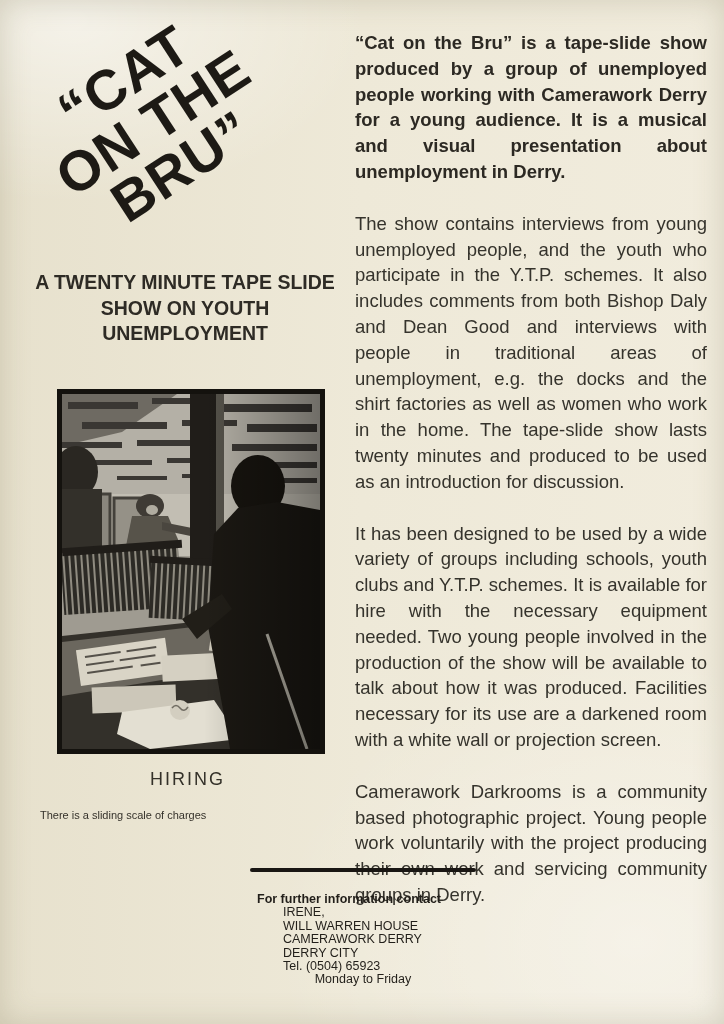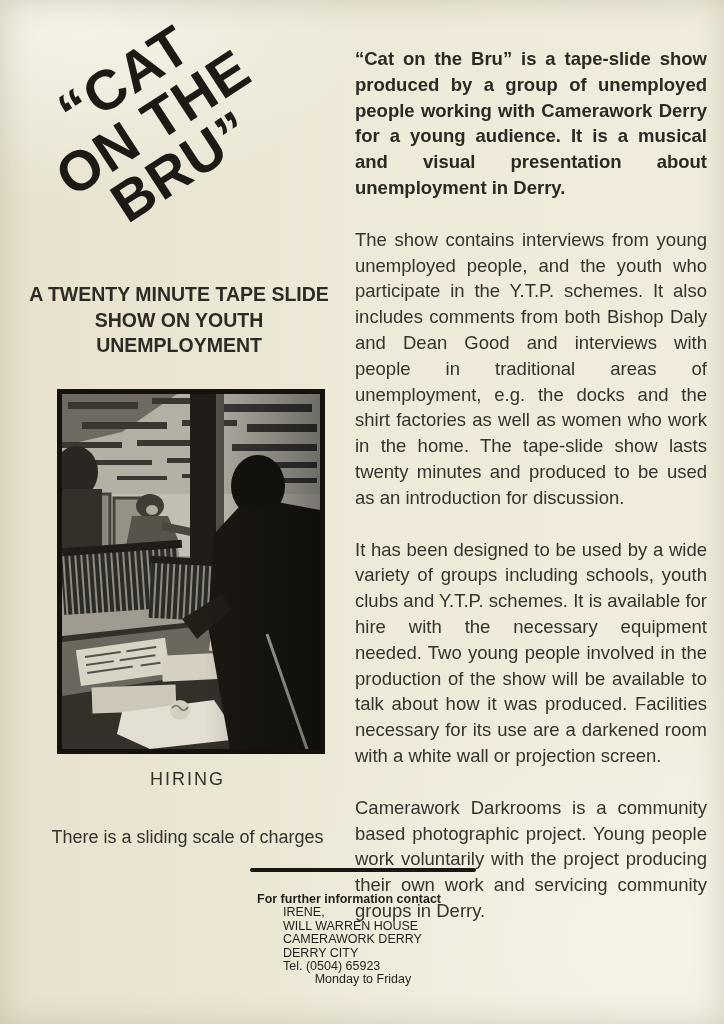--- a/index.html
+++ b/index.html
@@ -23,60 +23,58 @@
     transform:rotate(-33deg);
     text-align:center;
     font-weight:bold;
     font-size:56px;
     line-height:0.94;
     letter-spacing:1px;
     color:#1d1a15;
   }
 
   .subtitle {
-    position:absolute; left:29px; top:270px; width:300px;
+    position:absolute; left:35px; top:270px; width:300px;
     text-align:center;
     font-weight:bold;
     font-size:19.5px;
     line-height:25.5px;
     color:#2e2b25;
-    margin-top:12px;
   }
 
   .photo-frame {
     position:absolute; left:57px; top:389px;
     width:258px; height:355px;
     border:5px solid #14120e;
     background:#14120e;
   }
   .photo-frame svg { display:block; }
 
   .hiring {
     position:absolute; left:40px; top:769px; width:295px;
     text-align:center;
     font-size:18px;
     letter-spacing:2px;
     color:#343129;
   }
   .charges {
-    position:absolute; left:40px; top:828px; width:295px;
-    text-align:center;
-    font-size:18px;
+    position:absolute; left:40px; top:806px; width:295px;
+    font-size:11px;
     line-height:19px;
     color:#35322b;
   }
 
   .col-right {
     position:absolute; left:355px; top:30px; width:352px;
     text-align:justify;
     font-size:18.5px;
     line-height:25.8px;
     color:#35332c;
   }
-  .col-right p { margin:16px 0 26px 0; }
+  .col-right p { margin:0 0 26px 0; }
   .col-right p.intro { font-weight:bold; color:#2c2923; }
 
   .contact {
     position:absolute; left:250px; top:868px; width:226px;
     font-size:12.5px;
     line-height:13.4px;
     color:#221f1a;
   }
   .contact .rule { height:4px; background:#191613; border-radius:2px; }
   .contact .rule-top { margin-bottom:21px; }

